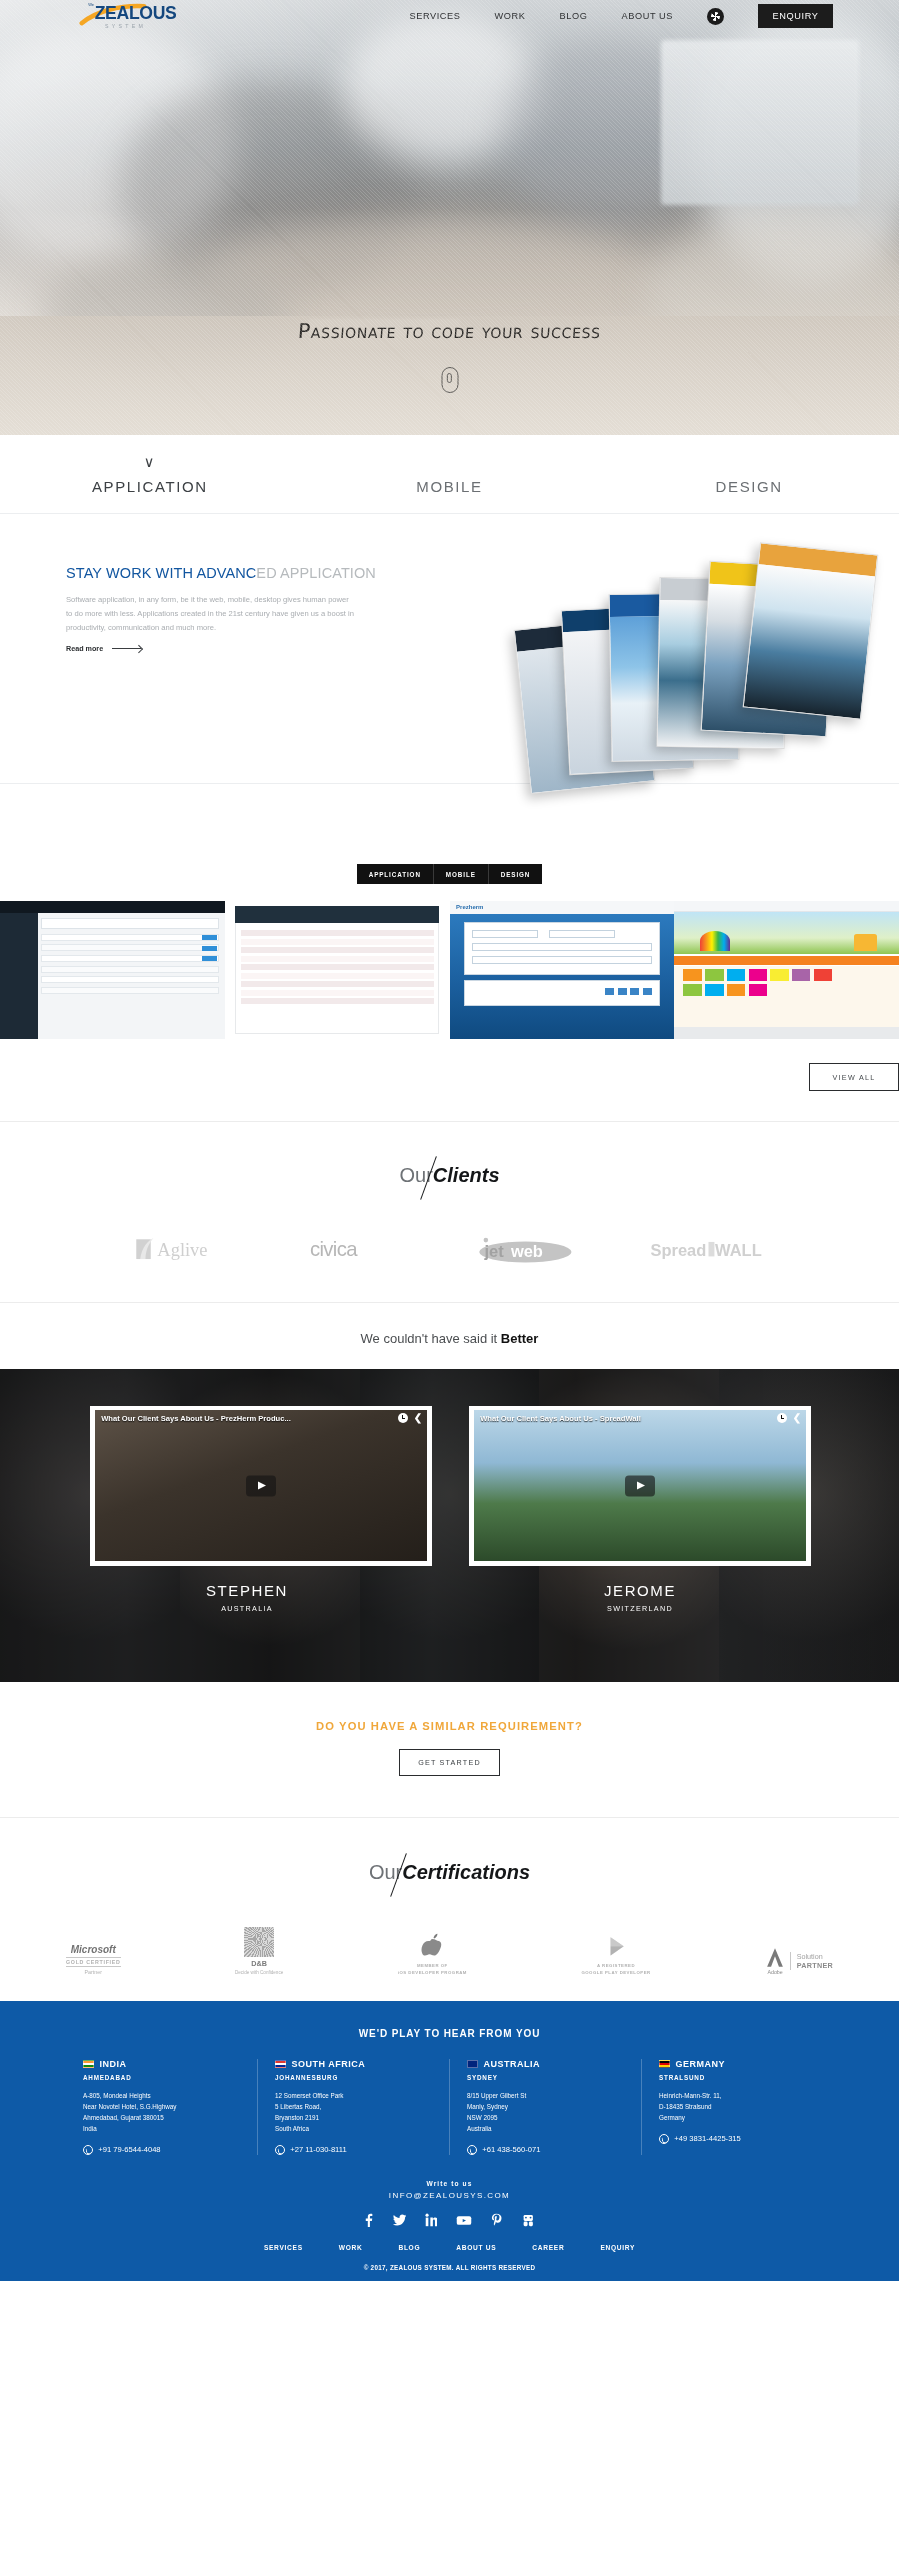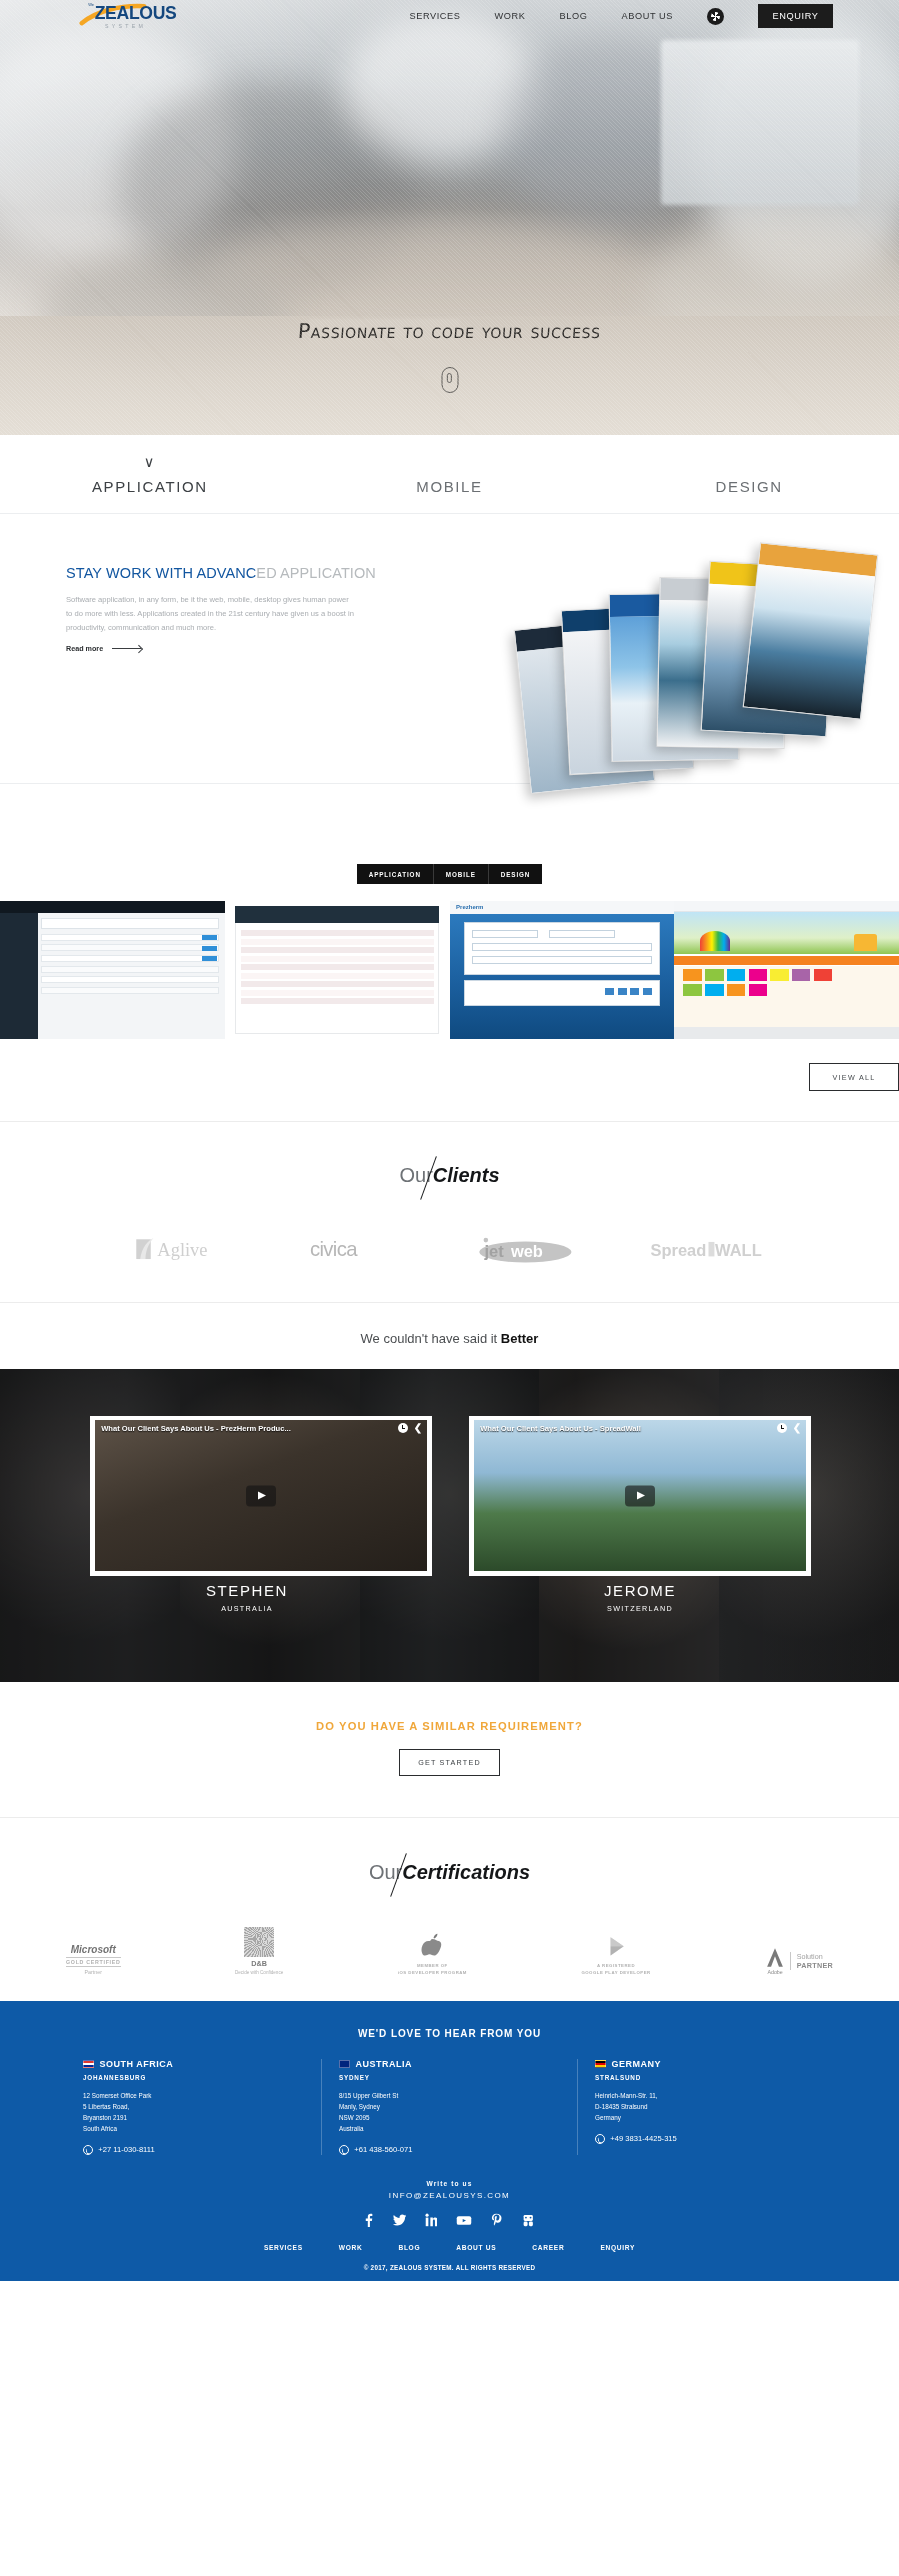--- a/index.html
+++ b/index.html
@@ -109,21 +109,21 @@
   .client-row{display:flex;justify-content:space-around;align-items:center;margin-top:45px;padding:0 99px;}
   .client-logo{opacity:.85;filter:grayscale(1);}
 
   
   .testi-head{text-align:center;padding:28px 0 22.4px 0;font-size:13px;color:#4a4d50;font-weight:300;}
   .testi-head b{color:#111;font-weight:700;}
   .testi{position:relative;height:313px;width:899px;overflow:hidden;
     background:linear-gradient(90deg,#15181c 0%,#23272c 14%,#0e1114 30%,#2b2f33 48%,#14171a 64%,#2e3236 80%,#1a1d20 100%);}
   .testi-faces{position:absolute;inset:0;opacity:.55;display:flex;}
   .tf{flex:1;}
-  .vidbox{position:absolute;top:47px;width:342px;background:#fff;padding:4.6px;}
+  .vidbox{position:absolute;top:37px;width:342px;background:#fff;padding:4.6px;}
   .vidbox.v1{left:90px;} .vidbox.v2{left:469px;}
   .vidinner{position:relative;height:151px;overflow:hidden;}
   .vid1{background:linear-gradient(160deg,#5d5247 0%,#3b332b 40%,#241f1a 100%);}
   .vid2{background:linear-gradient(180deg,#bcd7e8 0%,#8fb8d4 35%,#4e7a4a 62%,#2c4a2a 100%);}
   .vidtitle{position:absolute;top:4px;left:6.6px;right:46px;color:#fff;font-size:7.6px;
     font-weight:600;text-shadow:0 0.7px 1.3px rgba(0,0,0,.8);white-space:nowrap;overflow:hidden;text-overflow:ellipsis;}
   .vidicons{position:absolute;top:2.6px;right:5.3px;display:flex;gap:6px;align-items:center;}
   .ytplay{position:absolute;left:50%;top:50%;transform:translate(-50%,-50%);
     width:30px;height:21px;border-radius:4px;background:rgba(20,20,20,.62);}
   .ytplay:after{content:"";position:absolute;left:12px;top:6px;border-left:8px solid #fff;
@@ -514,23 +514,38 @@
           </div>
           <div style="font:700 7.2px 'Liberation Sans',sans-serif;color:#6a6d70;letter-spacing:0.3px;">
             <span>PARTNER</span>
           </div>
         </div>
       </div>
     </div>
   </section>
 
   <footer>
-    <div class="f-head">WE'D LOVE TO HEAR FROM YOU</div>
+    <div class="f-head">WE'D PLAY TO HEAR FROM YOU</div>
 
     <div class="f-cols">
+      <div class="f-col">
+        <div class="f-country">
+          <span class="flag" style="background:linear-gradient(180deg,#ff9933 0 33%,#ffffff 33% 66%,#138808 66% 100%);"></span>
+          <span>INDIA</span>
+        </div>
+        <div class="f-city">AHMEDABAD</div>
+        <div class="f-addr" style="white-space:pre-line;">A-805, Mondeal Heights
+Near Novotel Hotel, S.G.Highway
+Ahmedabad, Gujarat 380015
+India</div>
+        <div class="f-phone">
+          <span class="ph-ico"></span>
+          <span>+91 79-6544-4048</span>
+        </div>
+      </div>
 
       <div class="f-col">
         <div class="f-country">
           <span class="flag" style="background:linear-gradient(180deg,#de3831 0 33%,#ffffff 33% 66%,#002395 66% 100%);"></span>
           <span>SOUTH AFRICA</span>
         </div>
         <div class="f-city">JOHANNESBURG</div>
         <div class="f-addr" style="white-space:pre-line;">12 Somerset Office Park
 5 Libertas Road,
 Bryanston 2191

